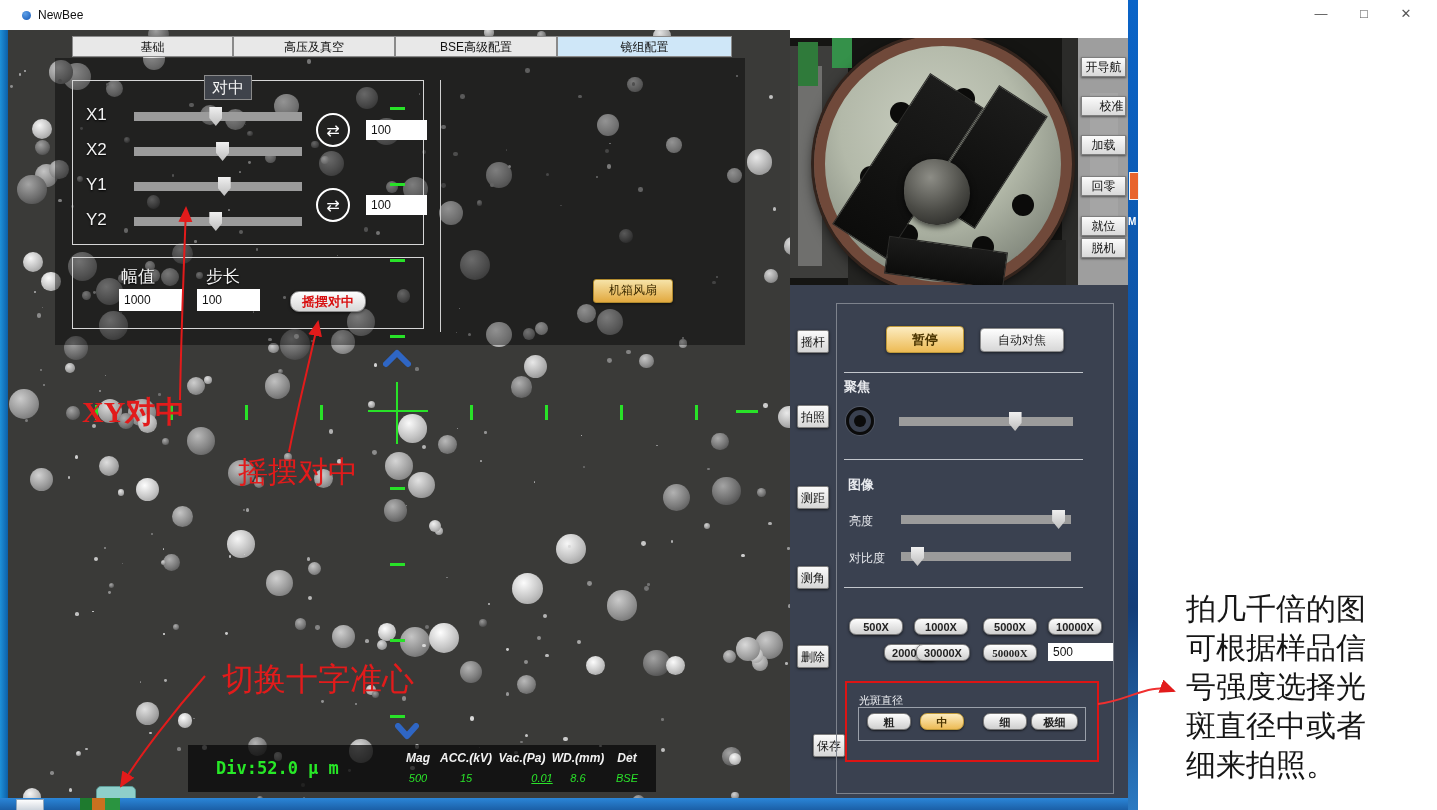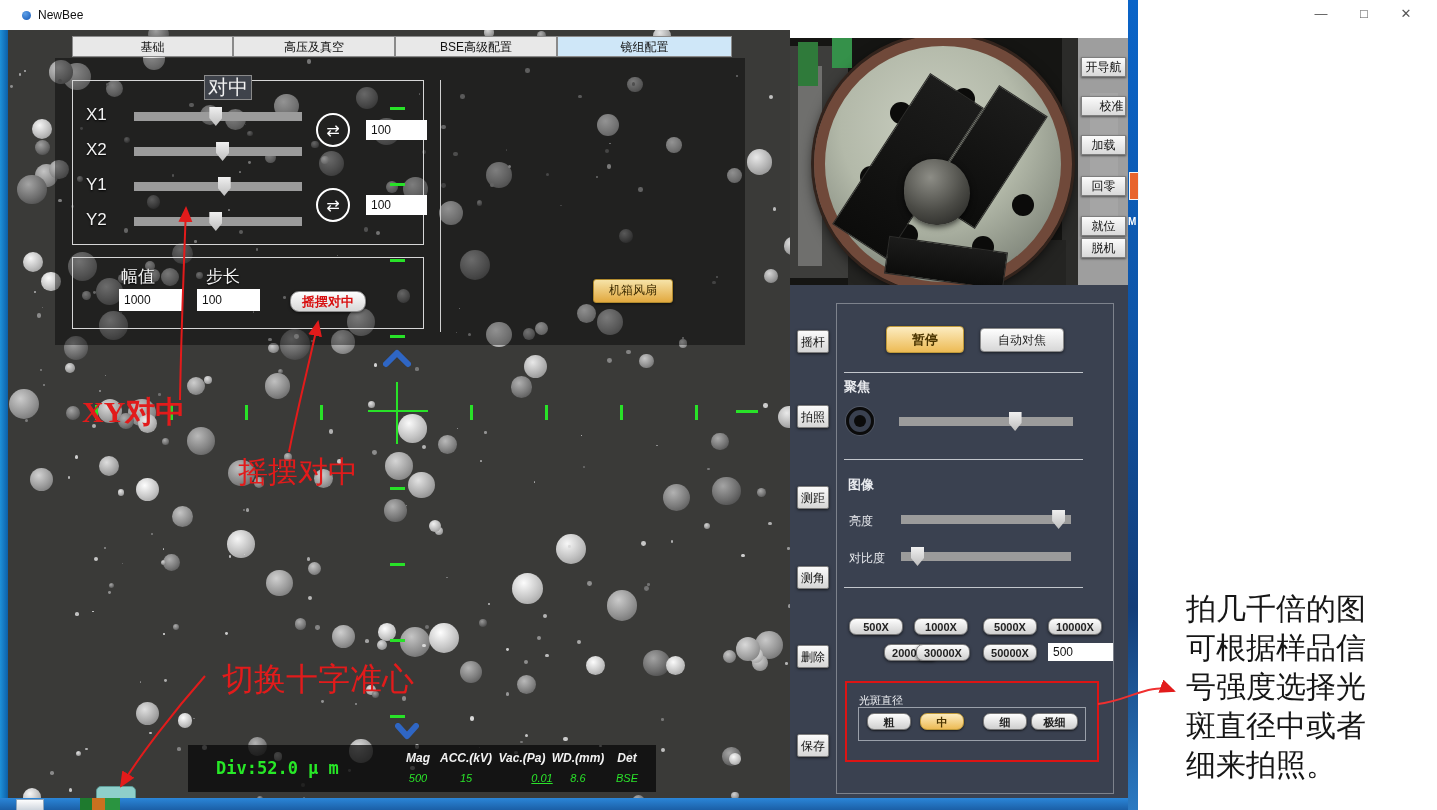--- a/index.html
+++ b/index.html
@@ -40,21 +40,21 @@
      background:linear-gradient(90deg,#1e90d8,#0c5fa8);}
 
   
   .tab{position:absolute;top:6px;height:21px;background:#e8e8e8;border:1px solid #8a8a8a;
        box-sizing:border-box;text-align:center;font-size:12px;color:#111;line-height:20px;}
   .tab.selected{background:#cfe7f8;}
 
   
   .cfg-panel{position:absolute;border:1px solid #d6d6d6;z-index:15;}
   .cfg-badge{position:absolute;background:#3f434b;border:1px solid #8a8a8a;color:#f2f2f2;
-     font-size:20px;text-align:center;line-height:23px;z-index:16;}
+     font-size:16px;text-align:center;line-height:23px;z-index:16;}
   .sl-label{position:absolute;color:#f2f2f2;font-size:17px;text-shadow:0 1px 2px #000;}
   .slider{position:absolute;height:9px;}
   .slider .track{position:absolute;left:0;top:0;width:100%;height:9px;background:#9b9b9b;}
   .slider .thumb{position:absolute;top:-5px;width:13px;height:19px;
      background:linear-gradient(#f0f0f0,#bdbdbd);
      clip-path:polygon(0 0,100% 0,100% 58%,50% 100%,0 58%);}
   .rot-icon{position:absolute;width:34px;height:34px;border:2px solid #fff;border-radius:50%;
      color:#fff;font-size:16px;text-align:center;line-height:32px;box-sizing:border-box;}
   .wh-input{position:absolute;border:none;background:#fff;font-size:12px;color:#111;padding:0 0 0 5px;
      font-family:"Liberation Sans",sans-serif;}
@@ -593,21 +593,21 @@
     <div class="navbtn" style="top:178px;">就位</div>
     <div class="navbtn" style="top:200px;">脱机</div>
   </div>
 
   <div id="rpanel">
     <div class="toolbtn" style="top:45px;">摇杆</div>
     <div class="toolbtn" style="top:120px;">拍照</div>
     <div class="toolbtn" style="top:201px;">测距</div>
     <div class="toolbtn" style="top:281px;">测角</div>
     <div class="toolbtn" style="top:360px;">删除</div>
-    <div class="toolbtn" style="top:449px;">保存</div>
+    <div class="toolbtn" style="top:449px;margin-left:16px;">保存</div>
 
     <div id="inner-panel">
       <div class="btn-silver btn-gold" style="left:49px;top:22px;width:78px;height:27px;line-height:26px;border-radius:4px;font-size:13px;">暂停</div>
       <div class="btn-silver" style="left:143px;top:24px;width:84px;height:24px;line-height:23px;border-radius:4px;font-size:12px;">自动对焦</div>
       <div class="pdivider" style="top:68px;"></div>
 
       <div class="plabel b" style="left:7px;top:74px;">聚焦</div>
       <div id="focus-icon">
           <div class="dot"></div>
         </div>
@@ -629,21 +629,21 @@
         <div class="thumb" style="left: calc(10% - 7px);"></div>
       </div>
       <div class="pdivider" style="top:283px;"></div>
 
       <div class="magbtn" style="left:12px;top:314px;">500X</div>
       <div class="magbtn" style="left:77px;top:314px;">1000X</div>
       <div class="magbtn" style="left:146px;top:314px;">5000X</div>
       <div class="magbtn" style="left:211px;top:314px;">10000X</div>
       <div class="magbtn" style="left:11px;top:340px;margin-left:36px;">20000X</div>
       <div class="magbtn" style="left:79px;top:340px;">30000X</div>
-      <div class="magbtn" style="left:146px;top:340px;">50000X</div>
+      <div class="magbtn" style="left:146px;top:340px;font-family:Liberation Serif, serif;">50000X</div>
       <input class="wh-input" style="left: 211px; top: 339px; width: 60px; height: 18px;" value="500">
 
       <div class="plabel" style="left:22px;top:389px;font-size:11px;">光斑直径</div>
       <div id="spot-group">
         <div class="spotbtn" style="left:8px;">粗</div>
         <div class="spotbtn btn-gold" style="left:61px;">中</div>
         <div class="spotbtn" style="left:124px;">细</div>
         <div class="spotbtn" style="left:172px;width:47px;">极细</div>
       </div>
     </div>

